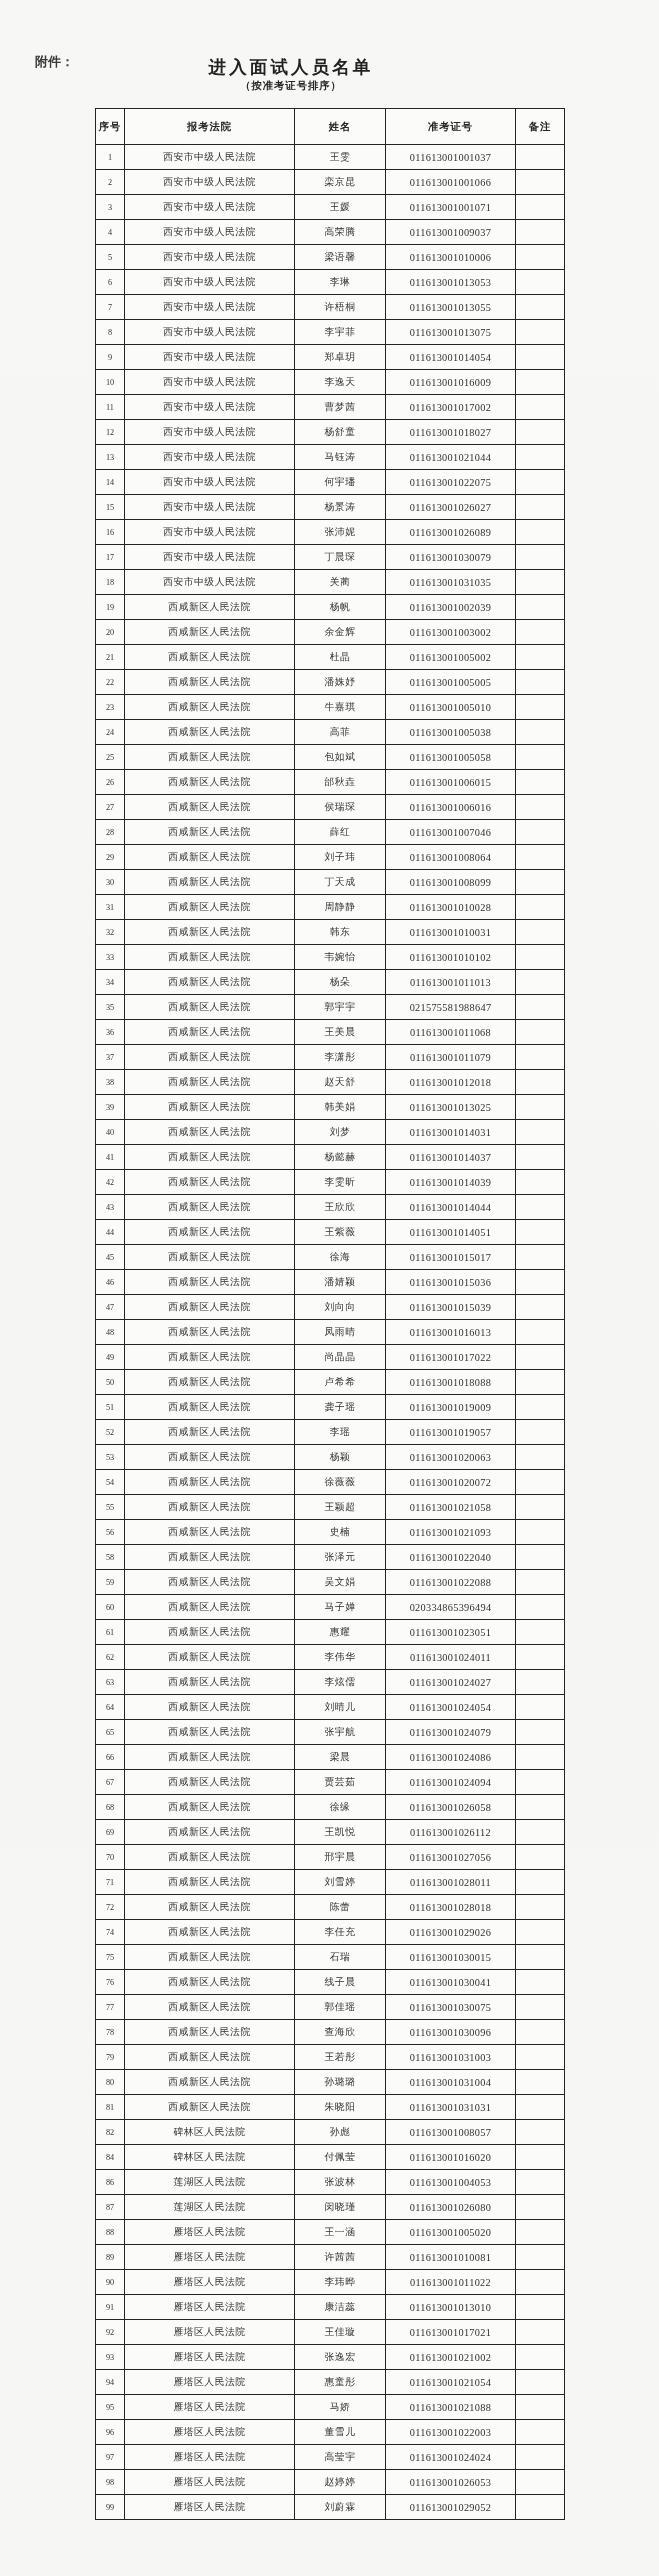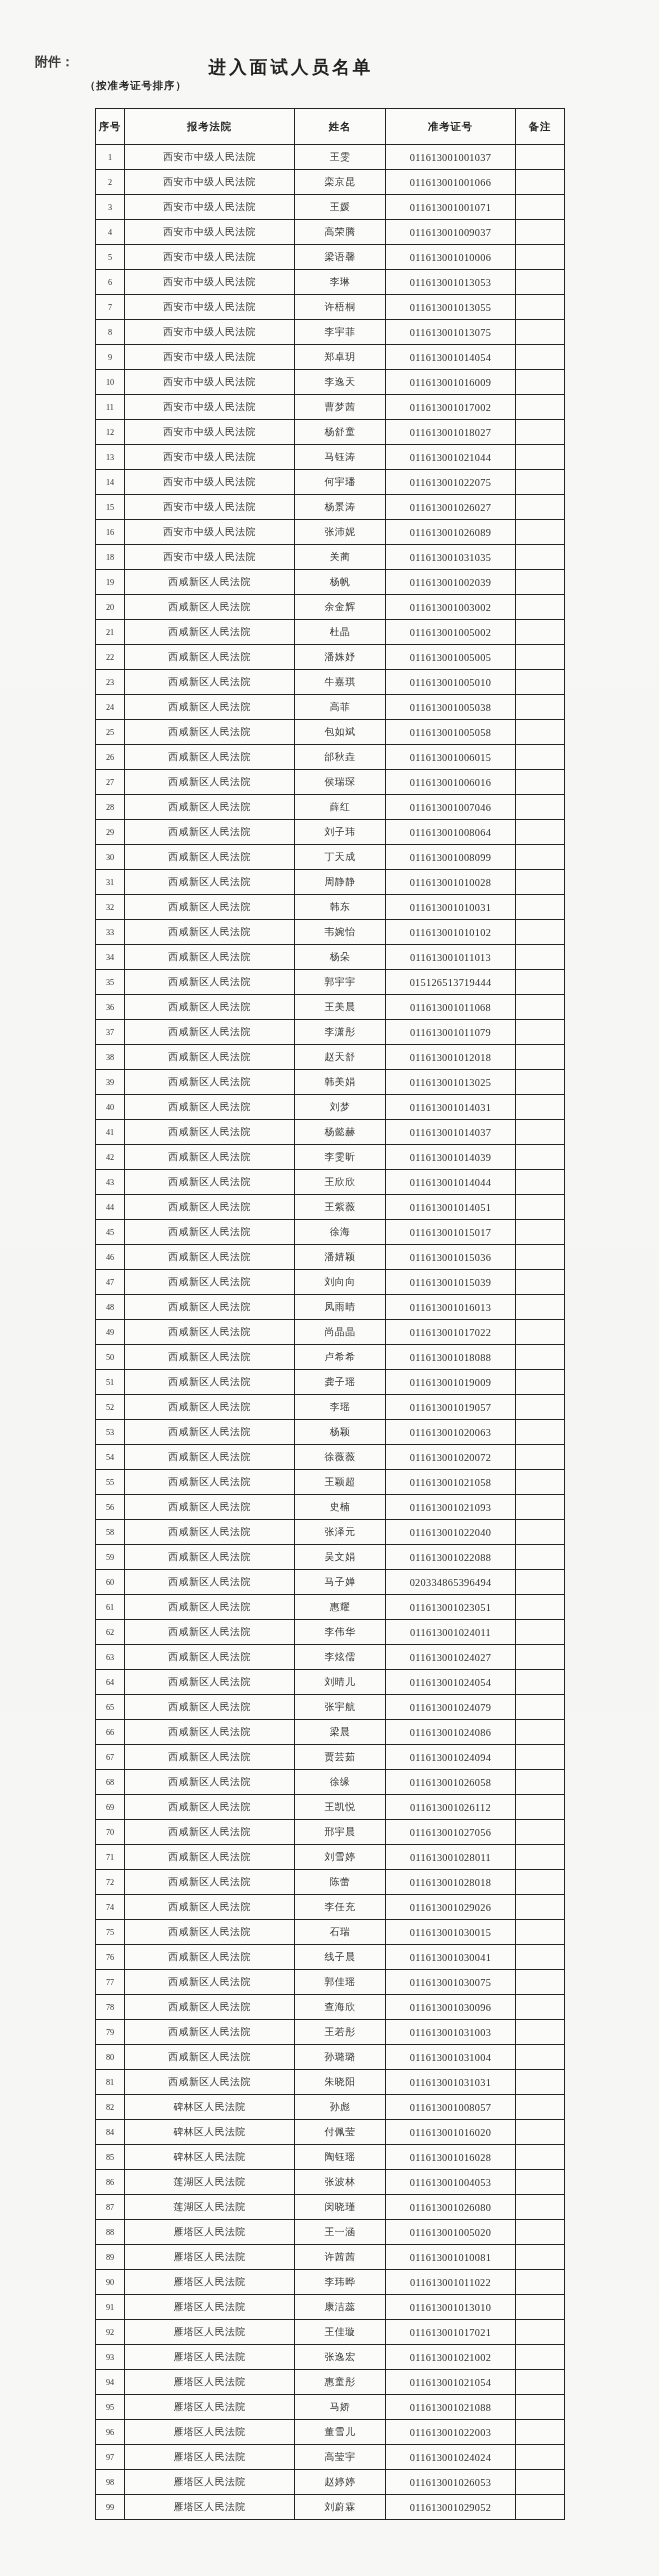--- a/index.html
+++ b/index.html
@@ -15,21 +15,21 @@
     position: absolute; left: 35px; top: 41px;
     font-size: 13px; font-weight: bold; color: #3a3a3a; margin-top: 12px;
   }
   .title {
     position: absolute; top: 55px; left: 85px; width: 412px;
     text-align: center; font-size: 17.5px; font-weight: bold; color: #222;
     letter-spacing: 3.1px; margin: 0;
   }
   .subtitle {
     position: absolute; top: 79px; left: 85px; width: 412px;
-    text-align: left; font-size: 10.3px; font-weight: bold; color: #262626;
+    text-align: center; font-size: 10.3px; font-weight: bold; color: #262626;
     letter-spacing: 1px;
   }
   table.roster {
     position: absolute; top: 108px; left: 95px;
     width: 469px; border-collapse: collapse; table-layout: fixed;
     background: #fbfbfa;
   }
   table.roster col.c0 { width: 29px; }
   table.roster col.c1 { width: 170px; }
   table.roster col.c2 { width: 91px; }
@@ -181,20 +181,27 @@
           <td class="c4"></td>
         </tr>
         <tr>
           <td class="c0">16</td>
           <td class="c1">西安市中级人民法院</td>
           <td class="c2">张沛妮</td>
           <td class="c3">011613001026089</td>
           <td class="c4"></td>
         </tr>
         <tr>
+          <td class="c0">17</td>
+          <td class="c1">西安市中级人民法院</td>
+          <td class="c2">丁晨琛</td>
+          <td class="c3">011613001030079</td>
+          <td class="c4"></td>
+        </tr>
+        <tr>
           <td class="c0">18</td>
           <td class="c1">西安市中级人民法院</td>
           <td class="c2">关蔺</td>
           <td class="c3">011613001031035</td>
           <td class="c4"></td>
         </tr>
         <tr>
           <td class="c0">19</td>
           <td class="c1">西咸新区人民法院</td>
           <td class="c2">杨帆</td>
@@ -303,21 +310,21 @@
           <td class="c0">34</td>
           <td class="c1">西咸新区人民法院</td>
           <td class="c2">杨朵</td>
           <td class="c3">011613001011013</td>
           <td class="c4"></td>
         </tr>
         <tr>
           <td class="c0">35</td>
           <td class="c1">西咸新区人民法院</td>
           <td class="c2">郭宇宇</td>
-          <td class="c3">015126513719444</td>
+          <td class="c3">021575581988647</td>
           <td class="c4"></td>
         </tr>
         <tr>
           <td class="c0">36</td>
           <td class="c1">西咸新区人民法院</td>
           <td class="c2">王美晨</td>
           <td class="c3">011613001011068</td>
           <td class="c4"></td>
         </tr>
         <tr>
@@ -626,27 +633,20 @@
           <td class="c1">碑林区人民法院</td>
           <td class="c2">孙彪</td>
           <td class="c3">011613001008057</td>
           <td class="c4"></td>
         </tr>
         <tr>
           <td class="c0">84</td>
           <td class="c1">碑林区人民法院</td>
           <td class="c2">付佩莹</td>
           <td class="c3">011613001016020</td>
-          <td class="c4"></td>
-        </tr>
-        <tr>
-          <td class="c0">85</td>
-          <td class="c1">碑林区人民法院</td>
-          <td class="c2">陶钰瑶</td>
-          <td class="c3">011613001016028</td>
           <td class="c4"></td>
         </tr>
         <tr>
           <td class="c0">86</td>
           <td class="c1">莲湖区人民法院</td>
           <td class="c2">张波林</td>
           <td class="c3">011613001004053</td>
           <td class="c4"></td>
         </tr>
         <tr>

